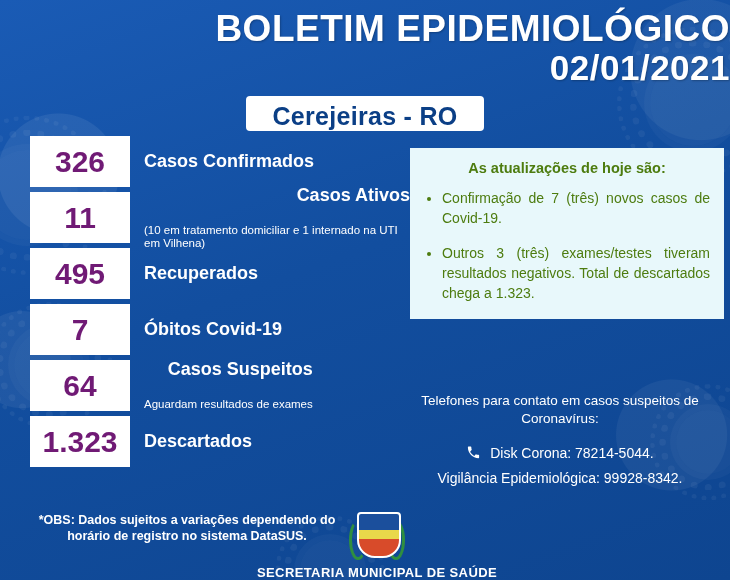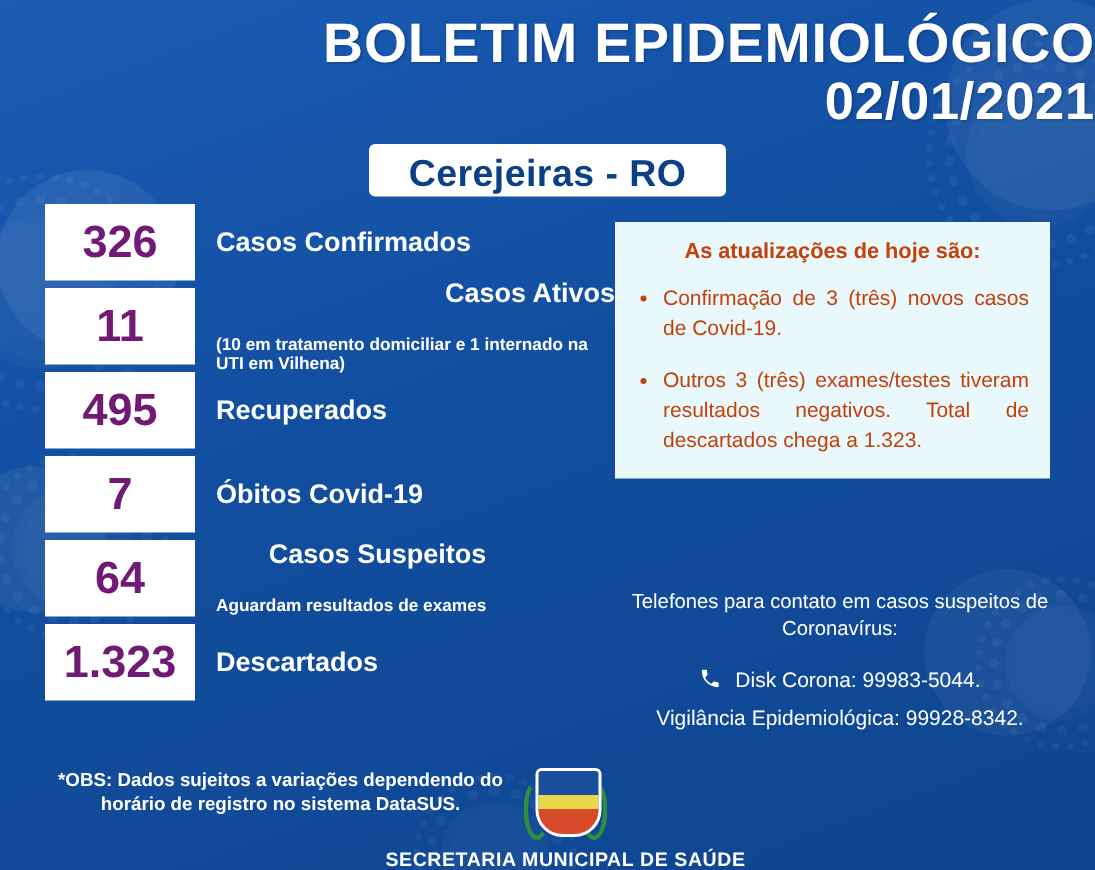--- a/index.html
+++ b/index.html
@@ -117,21 +117,21 @@
   }
   .stat-label {
     font-size: 18px;
     font-weight: bold;
     line-height: 1.12;
     display: block;
     text-align: right;
   }
   .stat-sub {
     font-size: 11.5px;
-    font-weight: bold;
+    font-weight: normal;
     line-height: 1.15;
     display: block;
     margin-top: 19px;
   }
 
   .obs {
     position: absolute;
     left: 22px;
     top: 512px;
     width: 330px;
@@ -140,23 +140,23 @@
     font-size: 12.5px;
     font-weight: bold;
     line-height: 1.3;
   }
 
   
   .update-box {
     position: absolute;
     left: 410px;
     top: 148px;
-    width: 290px;
+    width: 314px;
     background: #e8f8fb;
-    color: #c2410c;
+    color: #4d7c0f;
     padding: 12px 14px 14px 14px;
     box-sizing: border-box;
   }
   .update-title {
     text-align: center;
     font-size: 14.5px;
     font-weight: bold;
     margin-bottom: 12px;
   }
   .update-list {
@@ -301,34 +301,34 @@
       </div>
     </div>
 
   </div>
 
   <div class="obs">*OBS: Dados sujeitos a variações dependendo do horário de registro no sistema DataSUS.</div>
 
   <div class="update-box">
     <div class="update-title">As atualizações de hoje são:</div>
     <ul class="update-list">
-      <li>Confirmação de 3 (três) novos casos de Covid-19.</li>
+      <li>Confirmação de 7 (três) novos casos de Covid-19.</li>
       <li>Outros 3 (três) exames/testes tiveram resultados negativos. Total de descartados chega a 1.323.</li>
     </ul>
   </div>
 
   <div class="contact">
     <span class="contact-head">Telefones para contato em casos suspeitos de Coronavírus:</span>
     <span class="contact-line">
       <span class="phone-icon">
         <svg width="15" height="15" viewBox="0 0 24 24" aria-hidden="true">
           <path d="M6.6 10.8c1.4 2.8 3.8 5.1 6.6 6.6l2.2-2.2c.3-.3.7-.4 1-.2 1.1.4 2.4.6 3.6.6.6 0 1 .4 1 1V20c0 .6-.4 1-1 1C10.8 21 3 13.2 3 3.5c0-.6.4-1 1-1h3.5c.6 0 1 .4 1 1 0 1.3.2 2.5.6 3.6.1.3 0 .7-.2 1l-2.3 2.7z" fill="#ffffff"></path>
         </svg>
       </span>
-      <span>Disk Corona: 99983-5044.</span>
+      <span>Disk Corona: 78214-5044.</span>
     </span>
     <span class="contact-line">Vigilância Epidemiológica: 99928-8342.</span>
   </div>
 
   <div class="footer">
     <div class="crest">
       <div class="crest-wreath-l"></div>
       <div class="crest-wreath-r"></div>
       <div class="crest-shield"></div>
     </div>

